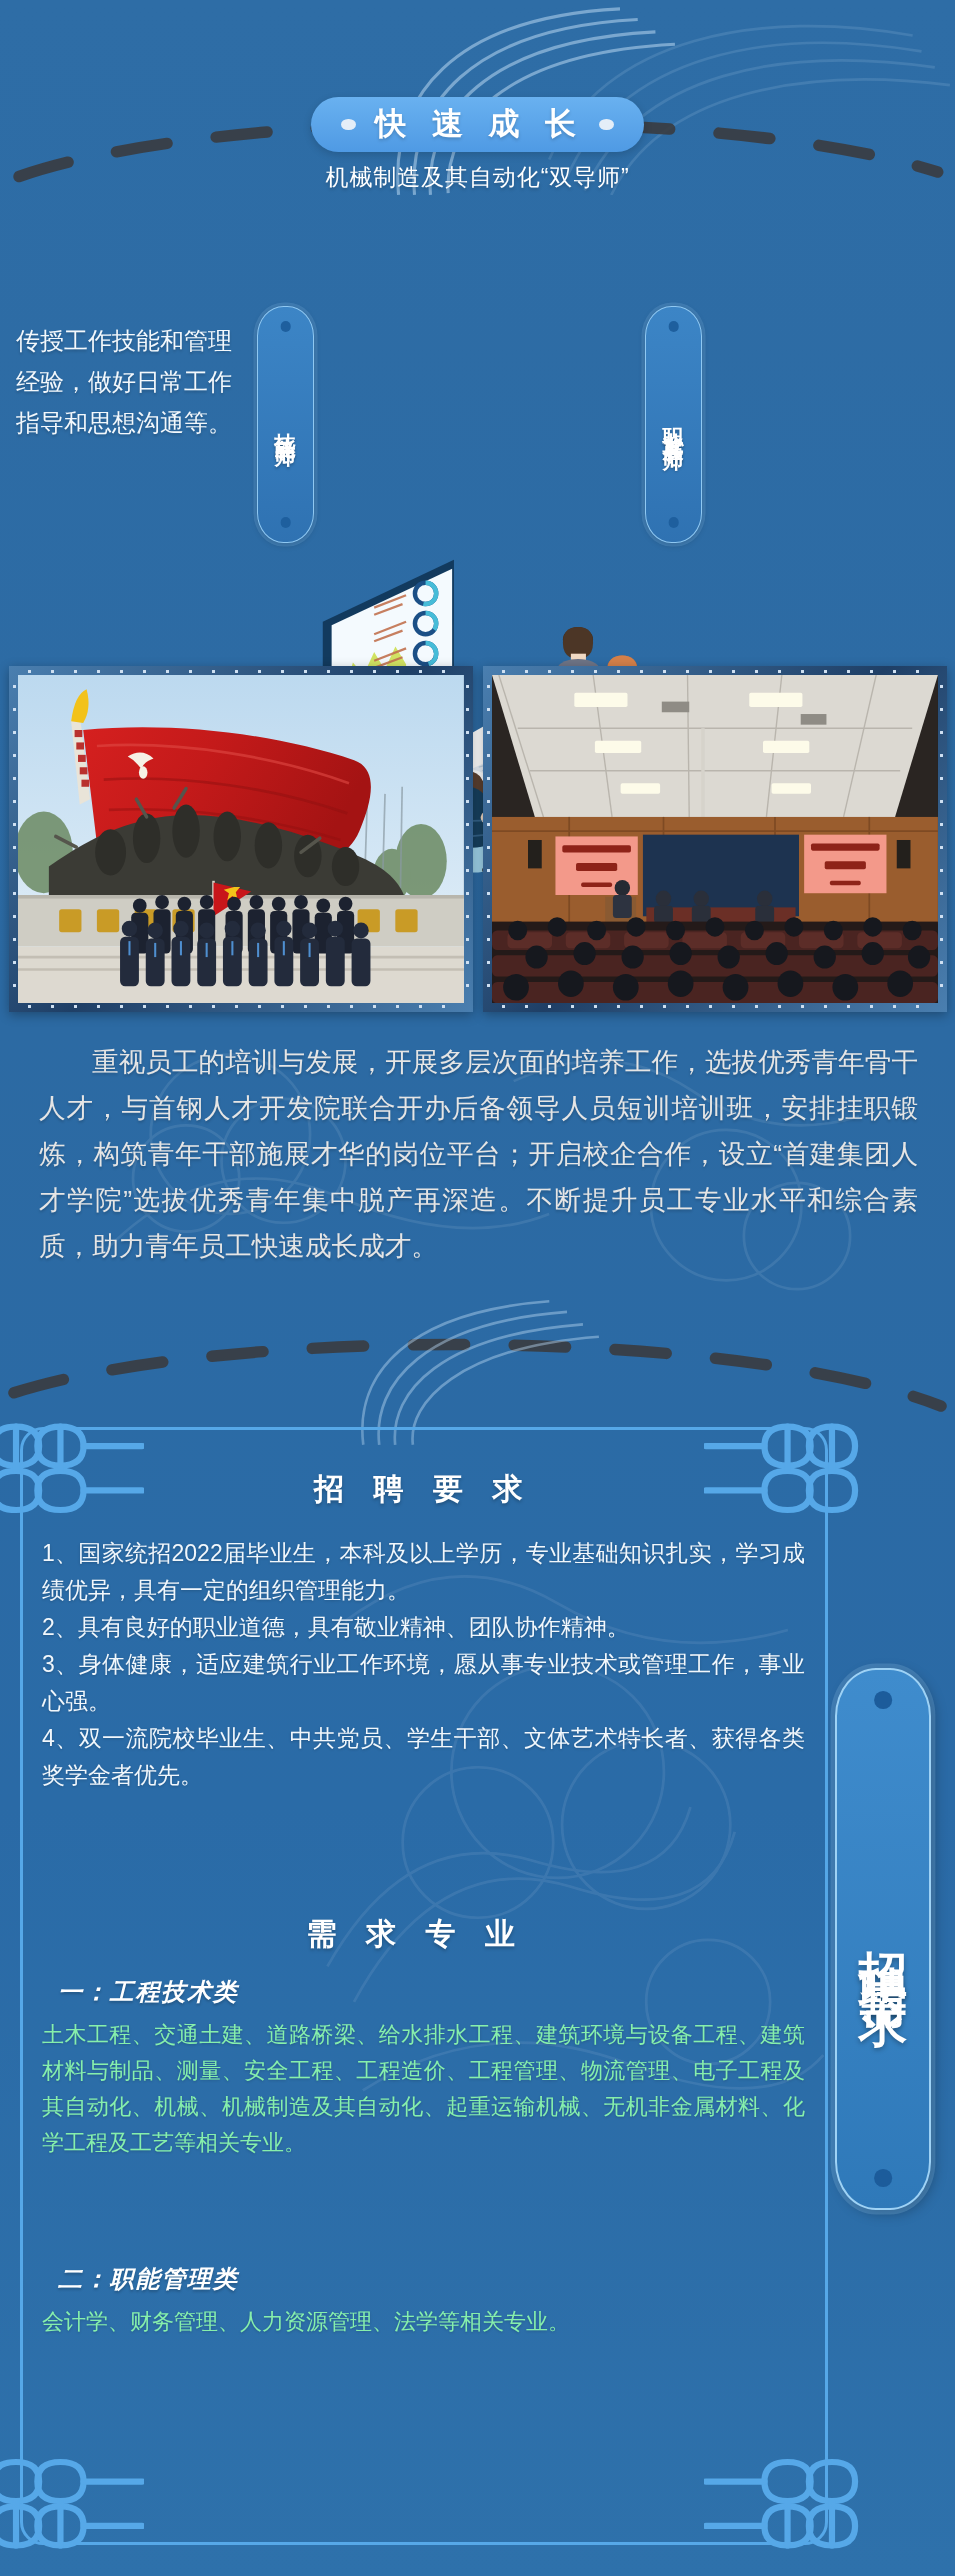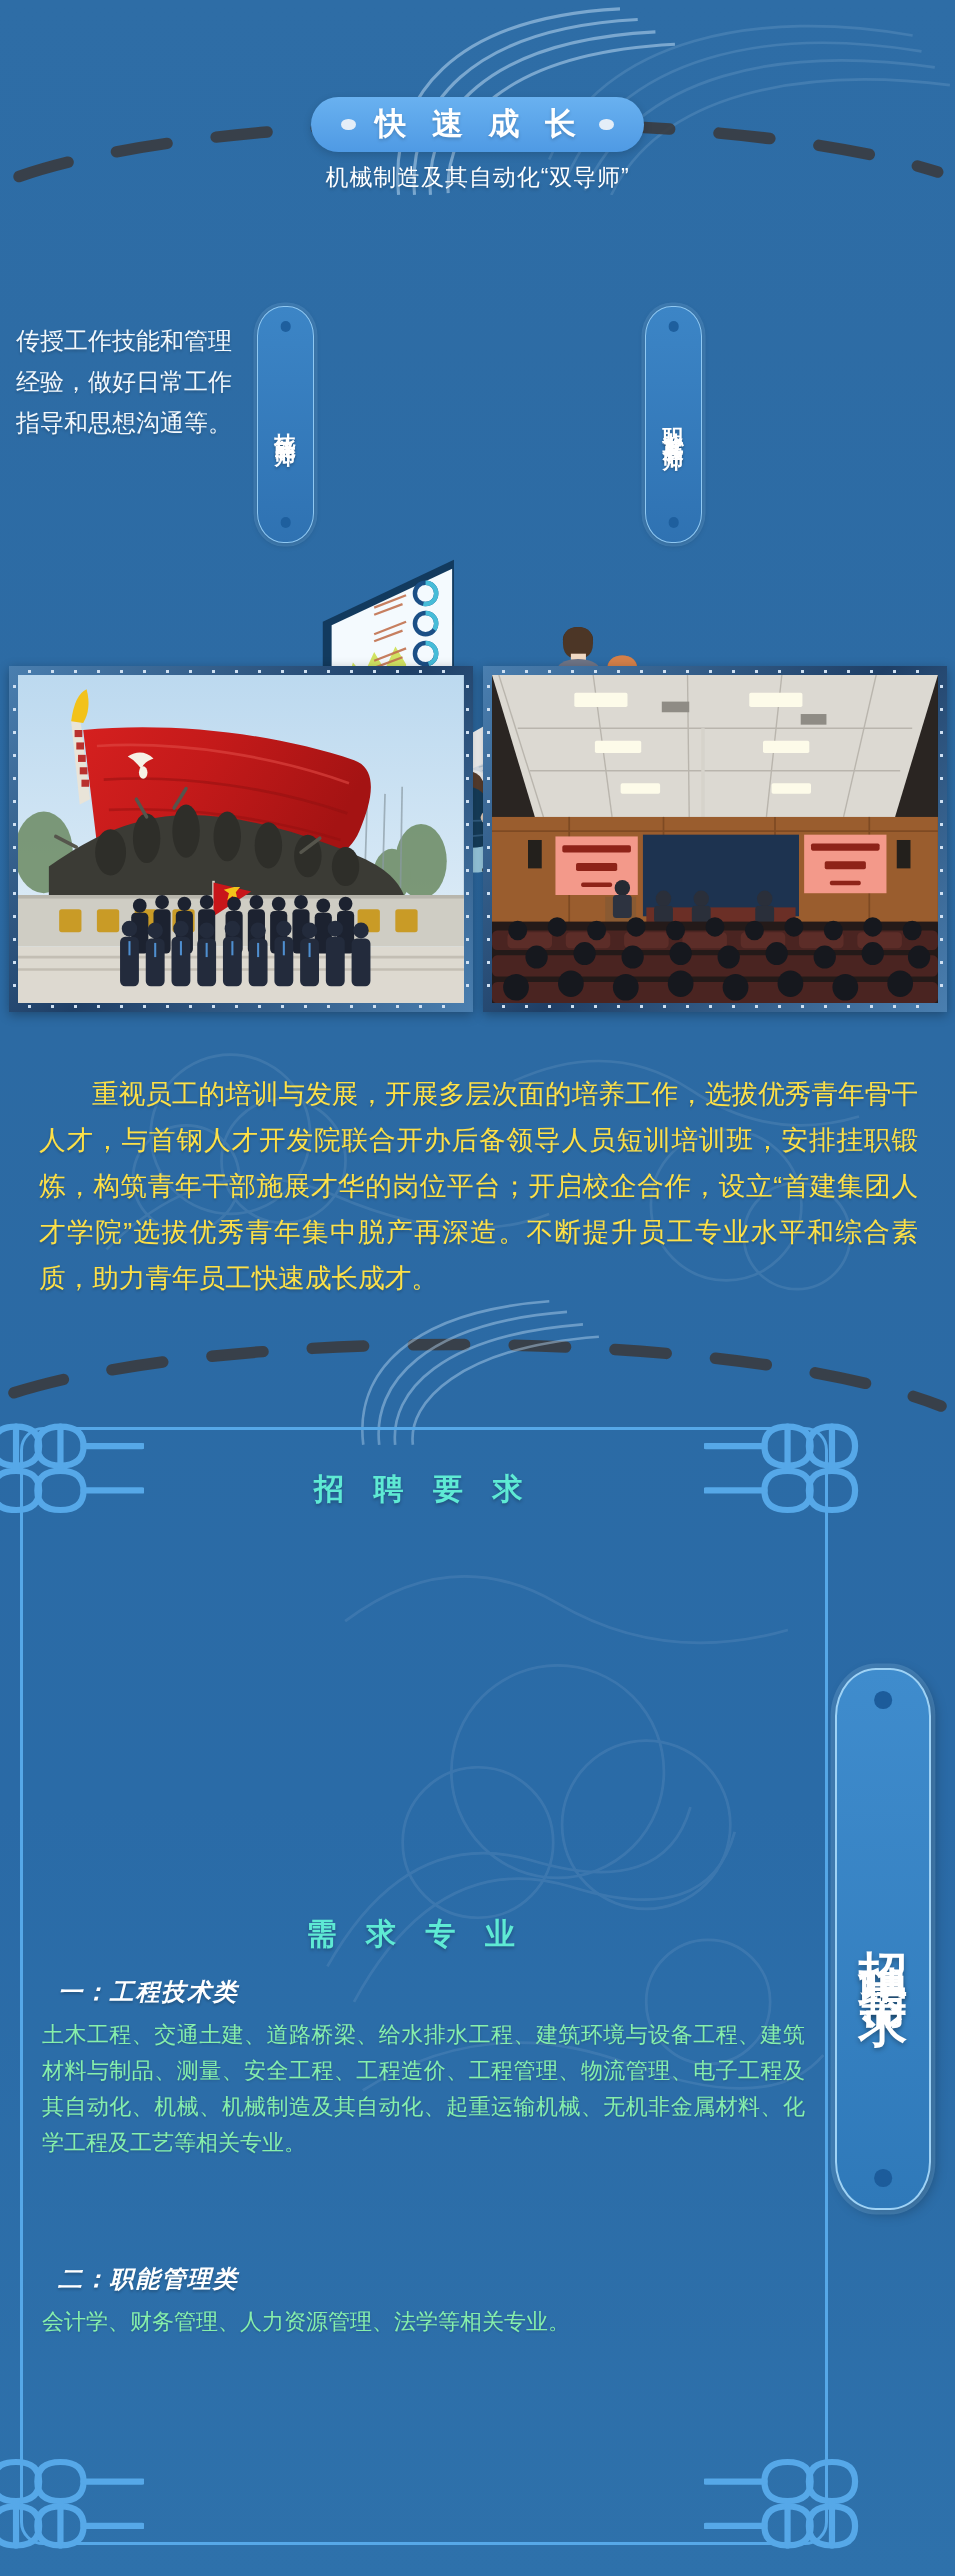--- a/index.html
+++ b/index.html
@@ -84,36 +84,36 @@
   .perf-v{top:8.9px;bottom:8.9px;width:8.9px;
      background-image:radial-gradient(circle,#cfe0f2 1.4px, transparent 1.6px);
      background-size:8.9px 23px;background-position:center 0;background-repeat:repeat-y;}
   .perf-v.l{left:0.9px;} .perf-v.r{right:0.9px;}
   .photo-inner{position:relative;width:100%;height:100%;overflow:hidden;background:#123;}
   .photo-inner svg{display:block;width:100%;height:100%;}
 
   
   .para{
     position:absolute;left:39px;top:1039px;width:879px;z-index:5;
-    font-size:26.6px;line-height:46px;color:#fde047;text-align:justify;
-    text-indent:53px;text-shadow:0 1.8px 2.7px rgba(0,0,0,.2);margin-top:32px;
+    font-size:26.6px;line-height:46px;color:#e5e5e5;text-align:justify;
+    text-indent:53px;text-shadow:0 1.8px 2.7px rgba(0,0,0,.2);
   }
 
   
   .req-card{
     position:absolute;left:19.5px;top:1427px;width:808px;height:1118px;z-index:5;
     border:3.5px solid #56a8e8;border-radius:23px;
     background:rgba(48,116,172,.10);
   }
   .knot{position:absolute;pointer-events:none;}
   .knot svg{display:block;}
 
   .sec-title{
     text-align:center;font-size:30px;font-weight:bold;letter-spacing:10.6px;
-    color:#5eead4;text-shadow:0 1.8px 3.5px rgba(0,0,0,.25);
+    color:#ffffff;text-shadow:0 1.8px 3.5px rgba(0,0,0,.25);
   }
   .req-title{position:absolute;left:0;right:0;top:39px;}
   .req-list{position:absolute;left:19.5px;right:19.5px;top:105px;
      font-size:23px;line-height:37px;color:#f1f7fc;text-shadow:0 0.9px 2.7px rgba(0,0,0,.2);}
   .req-item{margin-bottom:0;text-align:justify;}
 
   .major-title{position:absolute;left:0;right:15px;top:484px;}
   .subhead{font-size:24px;font-weight:bold;color:#fff;margin:0 0 8.9px 16px;
      letter-spacing:1.8px;text-shadow:0 1.8px 2.7px rgba(0,0,0,.22);font-style:italic;}
   .majors-1{position:absolute;left:19.5px;right:19.5px;top:546px;}
@@ -686,20 +686,26 @@
         <line x1="36" y1="58" x2="36" y2="108"></line>
         <line x1="86" y1="58" x2="86" y2="108"></line>
         <line x1="112" y1="80" x2="178" y2="80"></line>
         <line x1="112" y1="130" x2="178" y2="130"></line>
       </g>
     </svg>
   </div>
 
   <div class="sec-title req-title">招 聘 要 求</div>
 
+  <div class="req-list">
+    <div class="req-item">1、国家统招2022届毕业生，本科及以上学历，专业基础知识扎实，学习成绩优异，具有一定的组织管理能力。</div>
+    <div class="req-item">2、具有良好的职业道德，具有敬业精神、团队协作精神。</div>
+    <div class="req-item">3、身体健康，适应建筑行业工作环境，愿从事专业技术或管理工作，事业心强。</div>
+    <div class="req-item">4、双一流院校毕业生、中共党员、学生干部、文体艺术特长者、获得各类奖学金者优先。</div>
+  </div>
 
   <div class="sec-title major-title">需 求 专 业</div>
 
   <div class="majors-1">
     <div class="subhead">一：工程技术类</div>
     <div class="major-body">土木工程、交通土建、道路桥梁、给水排水工程、建筑环境与设备工程、建筑材料与制品、测量、安全工程、工程造价、工程管理、物流管理、电子工程及其自动化、机械、机械制造及其自动化、起重运输机械、无机非金属材料、化学工程及工艺等相关专业。</div>
   </div>
 
   <div class="majors-2">
     <div class="subhead">二：职能管理类</div>

